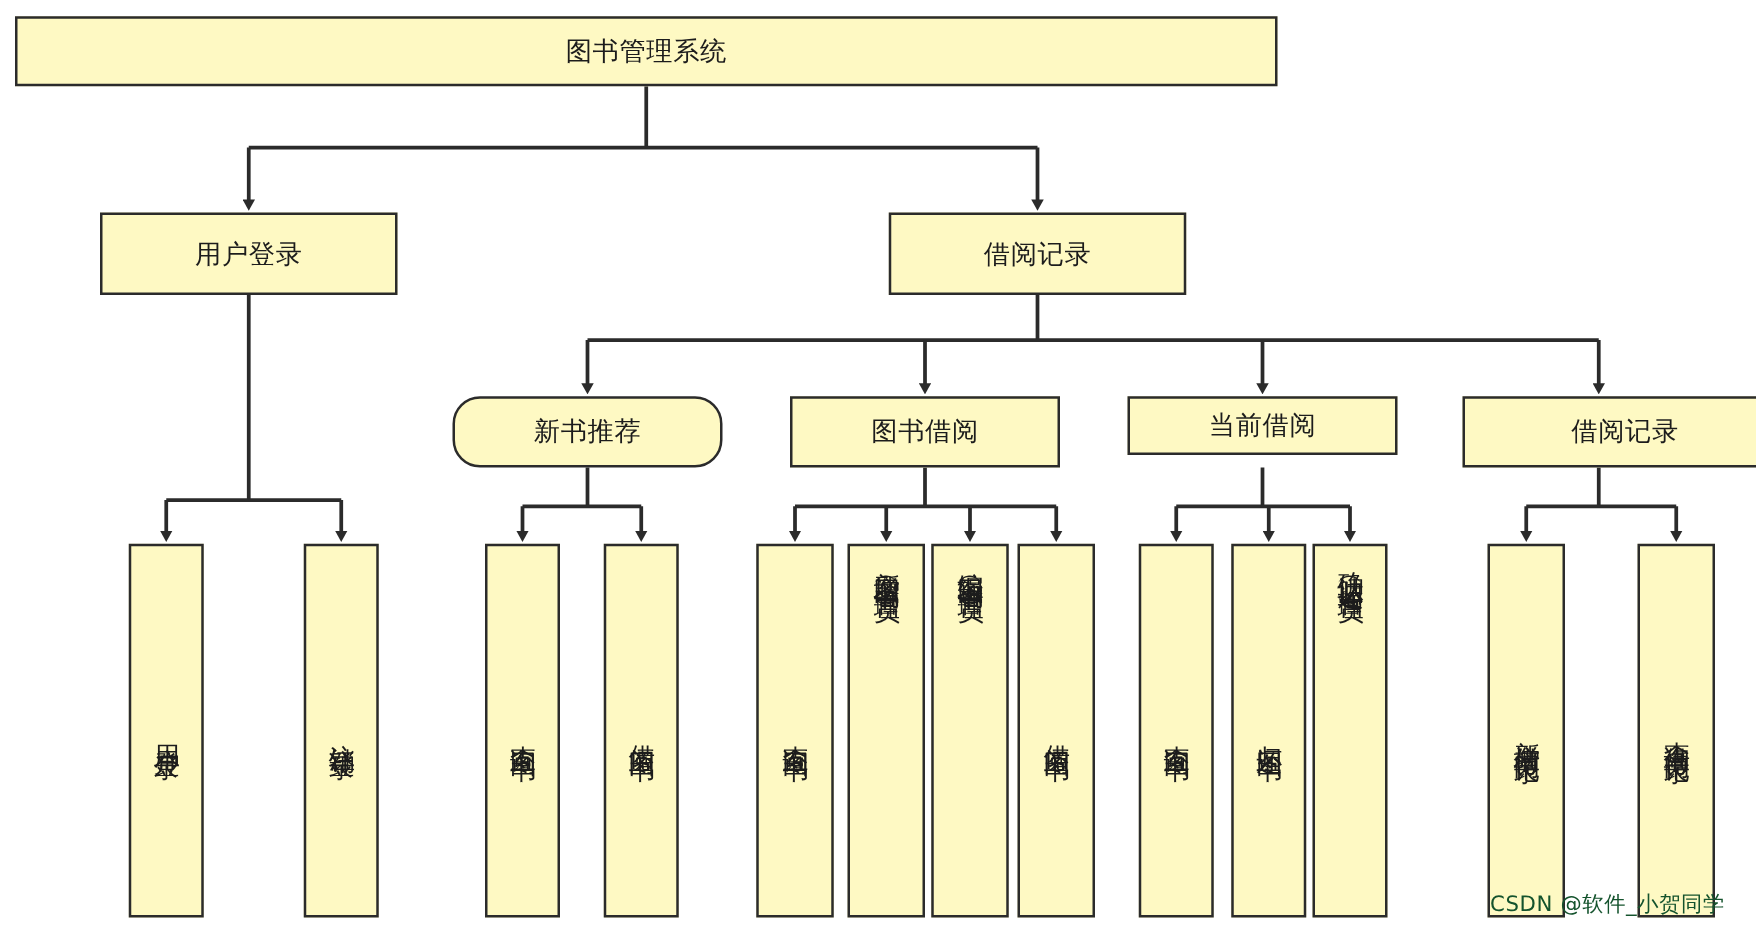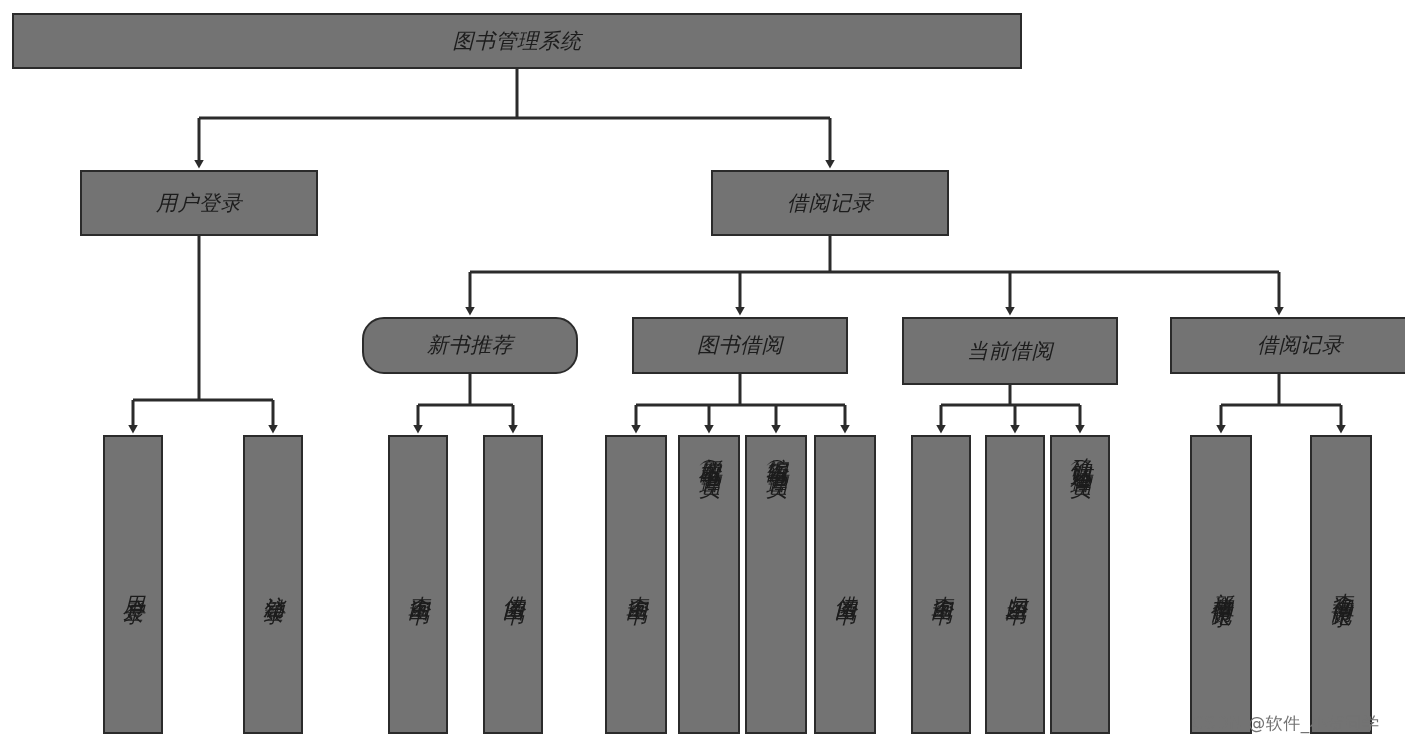--- a/index.html
+++ b/index.html
@@ -20,27 +20,26 @@
   #wires {
     position: absolute;
     left: 0;
     top: 0;
     width: 1405px;
     height: 747px;
   }
   .node {
     position: absolute;
     box-sizing: border-box;
-    background: #737373;
+    background: #fef9c3;
     border: 2px solid #2b2b2b;
     display: flex;
     align-items: center;
     justify-content: center;
     z-index: 2;
-    font-style: italic;
   }
   .node.level-0 { border-width: 2px; }
   .node-label {
     font-size: 21px;
     line-height: 1.18;
     color: #1c1c1c;
     letter-spacing: 0.5px;
     white-space: nowrap;
     text-align: center;
   }
@@ -64,21 +63,21 @@
   }
   .node.leaf.top-text {
     align-items: flex-start;
   }
   .node.leaf.top-text .node-label {
     padding-top: 4px;
   }
   .watermark {
     position: absolute;
     font-size: 17px;
-    color: #737373;
+    color: #14532d;
     white-space: nowrap;
     z-index: 3;
     letter-spacing: 0.5px;
   }
 </style>
 </head>
 <body>
 
 <div id="canvas">
 
@@ -134,21 +133,21 @@
       </div>
       <div class="node level-1" style="left: 711px; top: 170px; width: 238px; height: 66px;">
         <span class="node-label">借阅记录</span>
       </div>
       <div class="node level-2" style="left: 362px; top: 317px; width: 216px; height: 57px; border-radius: 22px;">
         <span class="node-label">新书推荐</span>
       </div>
       <div class="node level-2" style="left: 632px; top: 317px; width: 216px; height: 57px;">
         <span class="node-label">图书借阅</span>
       </div>
-      <div class="node level-2" style="left: 902px; top: 317px; width: 216px; height: 68px;">
+      <div class="node level-2" style="left: 902px; top: 317px; width: 216px; height: 47px;">
         <span class="node-label">当前借阅</span>
       </div>
       <div class="node level-2" style="left: 1170px; top: 317px; width: 260px; height: 57px;">
         <span class="node-label">借阅记录</span>
       </div>
       <div class="node level-3 leaf center-text" style="left: 103px; top: 435px; width: 60px; height: 299px;">
         <span class="node-label">用户登录</span>
       </div>
       <div class="node level-3 leaf center-text" style="left: 243px; top: 435px; width: 60px; height: 299px;">
         <span class="node-label">注销登录</span>

